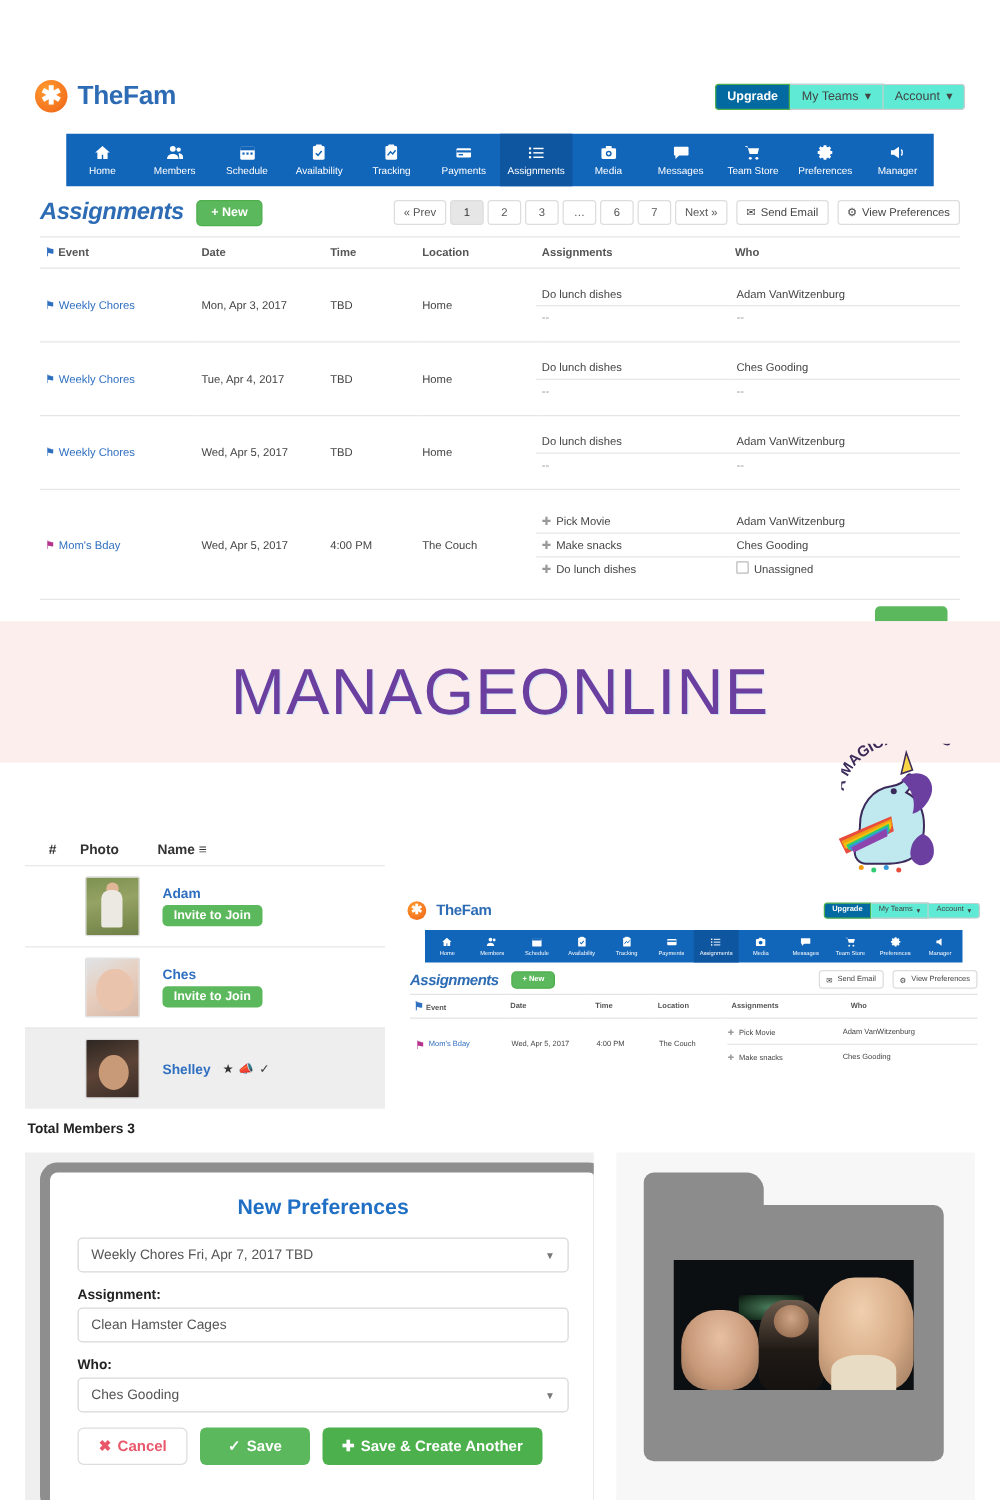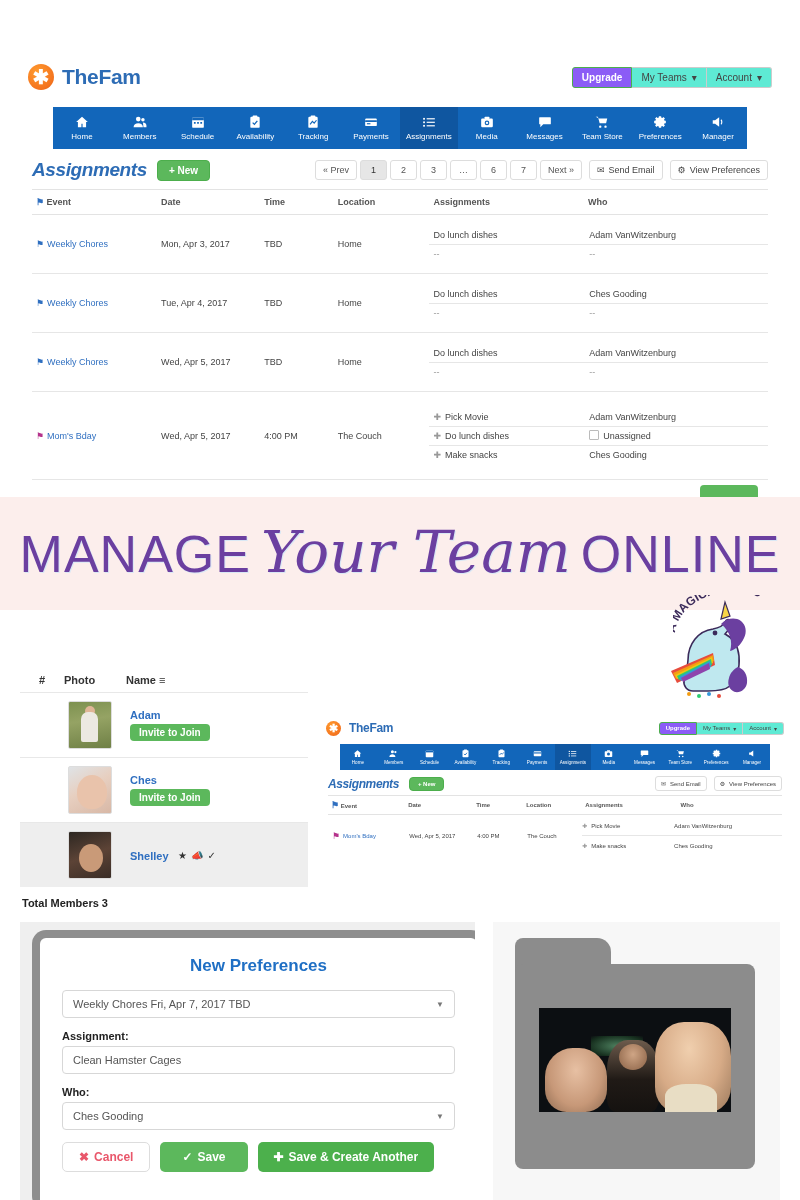--- a/index.html
+++ b/index.html
@@ -21,21 +21,21 @@
     color:#fff;display:flex;align-items:center;justify-content:center;
     font-weight:700;line-height:1;
   }
   .logo-text{color:#2d6cb5;font-weight:700;letter-spacing:-.3px;}
   .hdr-btns{display:flex;align-items:center;}
   .btn{
     border:1px solid #ccc;background:#5eead4;color:#444;
     display:inline-flex;align-items:center;justify-content:center;
     white-space:nowrap;box-sizing:border-box;
   }
-  .btn.upgrade{background:#8b5cf6;border-color:#4cae4c;color:#fff;font-weight:700;}
+  .btn.upgrade{background:#0369a1;border-color:#4cae4c;color:#fff;font-weight:700;}
   .btn.first{border-radius:3px 0 0 3px;}
   .btn.mid{border-left:none;}
   .btn.last{border-left:none;border-radius:0 3px 3px 0;}
 
   .navbar{background:#1266ba;display:flex;}
   .nav-item{
     flex:1;display:flex;flex-direction:column;align-items:center;justify-content:center;
     color:#fff;gap:3px;box-sizing:border-box;
   }
   .nav-item.active{background:#0f56a0;}
@@ -448,40 +448,39 @@
         <td>4:00 PM</td>
         <td>The Couch</td>
         <td colspan="2" style="padding:0">
           <table class="sub">
             <tbody>
                 <tr>
                   <td style="width:46%"><span class="plus">✚</span><span>Pick Movie</span></td>
                   <td>Adam VanWitzenburg</td>
                 </tr>
             <tr>
+                  <td><span class="plus">✚</span><span>Make snacks</span></td>
+                  <td>Ches Gooding</td>
+                </tr>
+            <tr>
                   <td><span class="plus">✚</span><span>Do lunch dishes</span></td>
                   <td><span class="chk"></span><span>Unassigned</span></td>
-                </tr>
-            <tr>
-                  <td><span class="plus">✚</span><span>Make snacks</span></td>
-                  <td>Ches Gooding</td>
                 </tr>
           </tbody>
             </table>
         </td>
       </tr>
     </tbody>
   </table>
   <div class="green-peek"></div>
 </div>
 
 <div id="banner">
   <div class="banner-inner">
     <span class="bn-word">MANAGE</span>
-    <span class="bn-script">Your Team</span>
     <span class="bn-word">ONLINE</span>
   </div>
 </div>
 
 <div id="unicorn">
   <svg class="arc" viewBox="0 0 120 50">
     <path id="arcpath" d="M2,44 A58,44 0 0 1 116,30" fill="none"></path>
     <text><textPath href="#arcpath" startOffset="4%" id="arcTxt">A MAGICAL MESS</textPath></text>
   </svg>
   <svg viewBox="0 0 140 105" style="position:absolute;inset:0">

